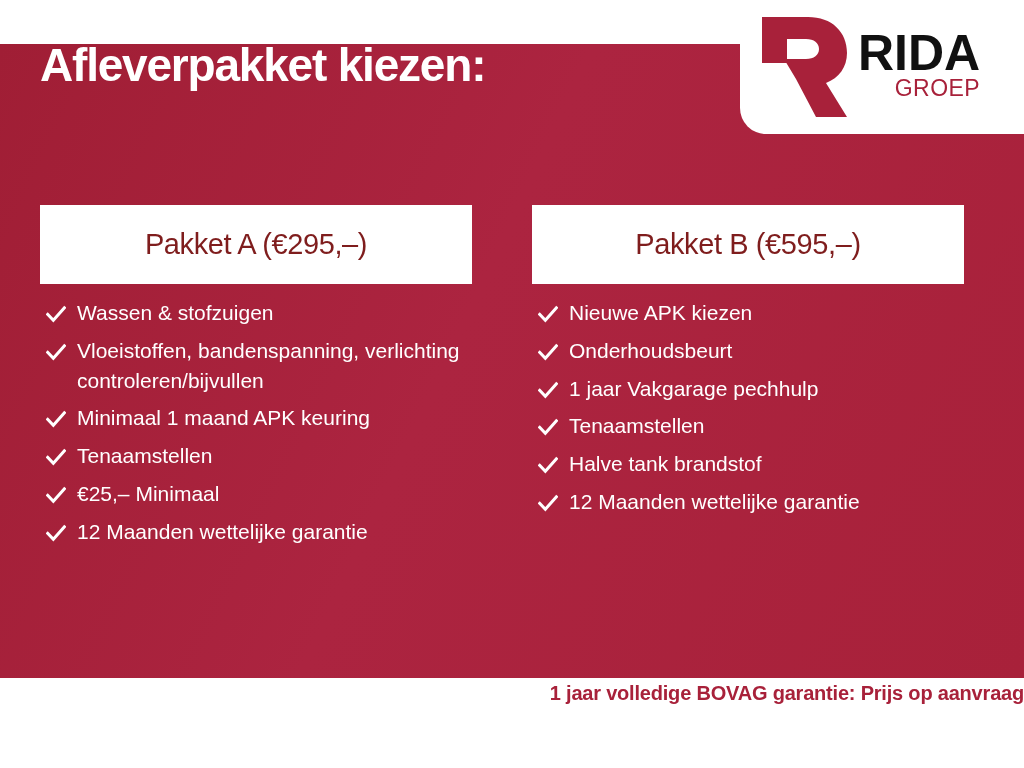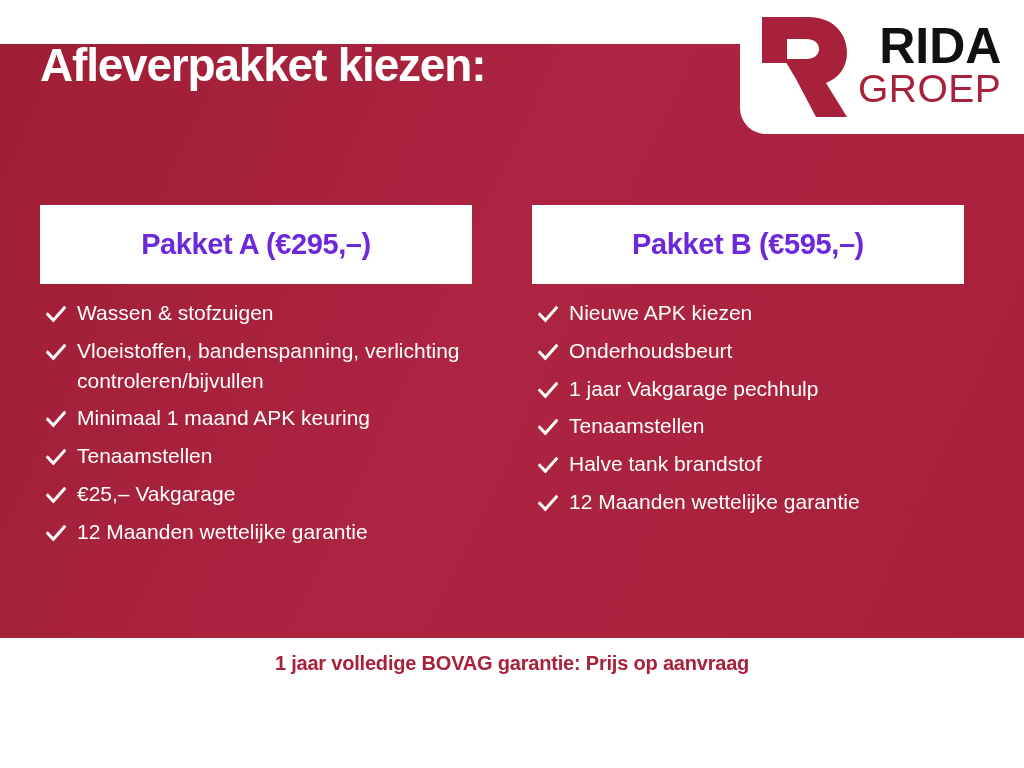--- a/index.html
+++ b/index.html
@@ -70,21 +70,21 @@
     padding-bottom: 4px;
   }
   .logo-rida {
     font-size: 50px;
     font-weight: 700;
     letter-spacing: 0px;
     color: #111111;
     text-align: center;
   }
   .logo-groep {
-    font-size: 39px;
+    font-size: 23px;
     font-weight: 400;
     letter-spacing: 0.5px;
     color: #a8213a;
     margin-top: 2px;
   }
 
   
   .columns {
     position: absolute;
     left: 0;
@@ -99,23 +99,23 @@
   .pkg-header {
     background: #ffffff;
     height: 79px;
     display: flex;
     align-items: center;
     justify-content: center;
     margin-bottom: 14px;
   }
   .pkg-header-text {
     font-size: 29px;
-    font-weight: 700;
+    font-weight: 400;
     letter-spacing: -0.4px;
-    color: #6d28d9;
+    color: #7f1d1d;
     white-space: nowrap;
   }
 
   .feature-list { list-style: none; padding: 0 0 0 6px; }
   .feature-item {
     display: flex;
     align-items: flex-start;
     gap: 11px;
     margin-bottom: 8px;
     color: #ffffff;
@@ -130,27 +130,27 @@
     height: 20px;
     margin-top: 6px;
     display: block;
   }
   .feature-text { flex: 1 1 auto; }
 
   
   .footer {
     position: absolute;
     left: 0;
-    top: 638px;
+    top: 678px;
     width: 1024px;
     height: 90px;
     background: #ffffff;
     display: flex;
-    justify-content: center;
-    padding-top: 14px;
+    justify-content: flex-end;
+    padding-top: 4px;
   }
   .footer-text {
     font-size: 20px;
     font-weight: 700;
     letter-spacing: -0.2px;
     color: #a8213a;
     white-space: nowrap;
   }
 </style>
 </head>
@@ -200,21 +200,21 @@
         <li class="feature-item">
           <svg class="check" viewBox="0 0 24 24">
               <path d="M2 12.5 L8.8 19.5 L22 4.5" fill="none" stroke="#ffffff" stroke-width="3.6" stroke-linecap="square"></path>
             </svg>
           <span class="feature-text">Tenaamstellen</span>
         </li>
         <li class="feature-item">
           <svg class="check" viewBox="0 0 24 24">
               <path d="M2 12.5 L8.8 19.5 L22 4.5" fill="none" stroke="#ffffff" stroke-width="3.6" stroke-linecap="square"></path>
             </svg>
-          <span class="feature-text">€25,– Vakgarage</span>
+          <span class="feature-text">€25,– Minimaal</span>
         </li>
         <li class="feature-item">
           <svg class="check" viewBox="0 0 24 24">
               <path d="M2 12.5 L8.8 19.5 L22 4.5" fill="none" stroke="#ffffff" stroke-width="3.6" stroke-linecap="square"></path>
             </svg>
           <span class="feature-text">12 Maanden wettelijke garantie</span>
         </li>
       </ul>
     </div>
 

